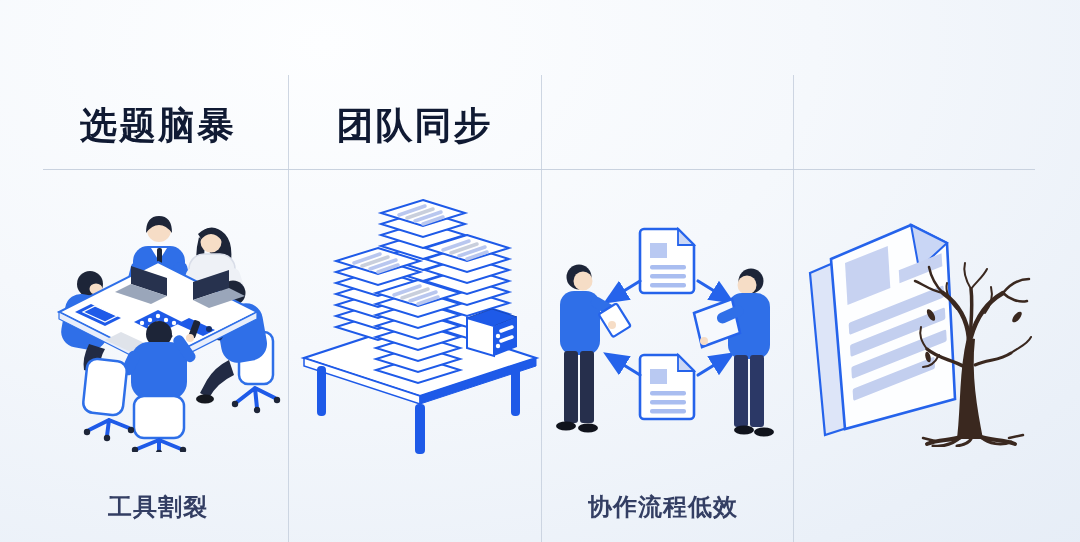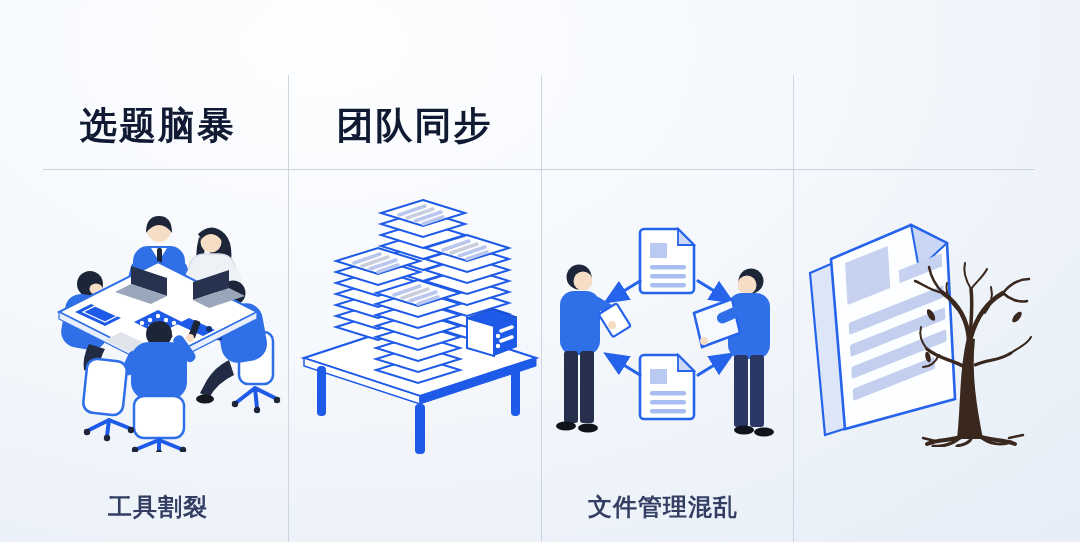--- a/index.html
+++ b/index.html
@@ -270,21 +270,21 @@
           <rect x="182" y="96" width="42" height="66" rx="14" fill="#2f6fe8"></rect>
           <polygon points="148,116 186,102 194,136 156,150" fill="#f6f9fd" stroke="#2563eb" stroke-width="2.5"></polygon>
           <rect x="170" y="112" width="28" height="11" rx="5.5" fill="#2f6fe8" transform="rotate(-24 184 117)"></rect>
           <circle cx="158" cy="144" r="4" fill="#f6ddc6"></circle>
           <rect x="188" y="158" width="14" height="72" rx="3" fill="#2b3866"></rect>
           <rect x="204" y="158" width="14" height="72" rx="3" fill="#2b3866"></rect>
           <ellipse cx="198" cy="233" rx="10" ry="4.5" fill="#10131c"></ellipse>
           <ellipse cx="218" cy="235" rx="10" ry="4.5" fill="#10131c"></ellipse>
         </svg>
       </div>
-      <div class="caption">文件管理混乱</div>
+      <div class="caption">协作流程低效</div>
     </div>
   </div>
 
   <div class="col c4">
     <div class="inner">
       <div class="illo">
         <svg width="260" height="250" viewBox="0 0 260 250">
           <defs>
             <clipPath id="sheetclip">
               <polygon points="50,62 130,28 166,46 174,202 64,232"></polygon>

